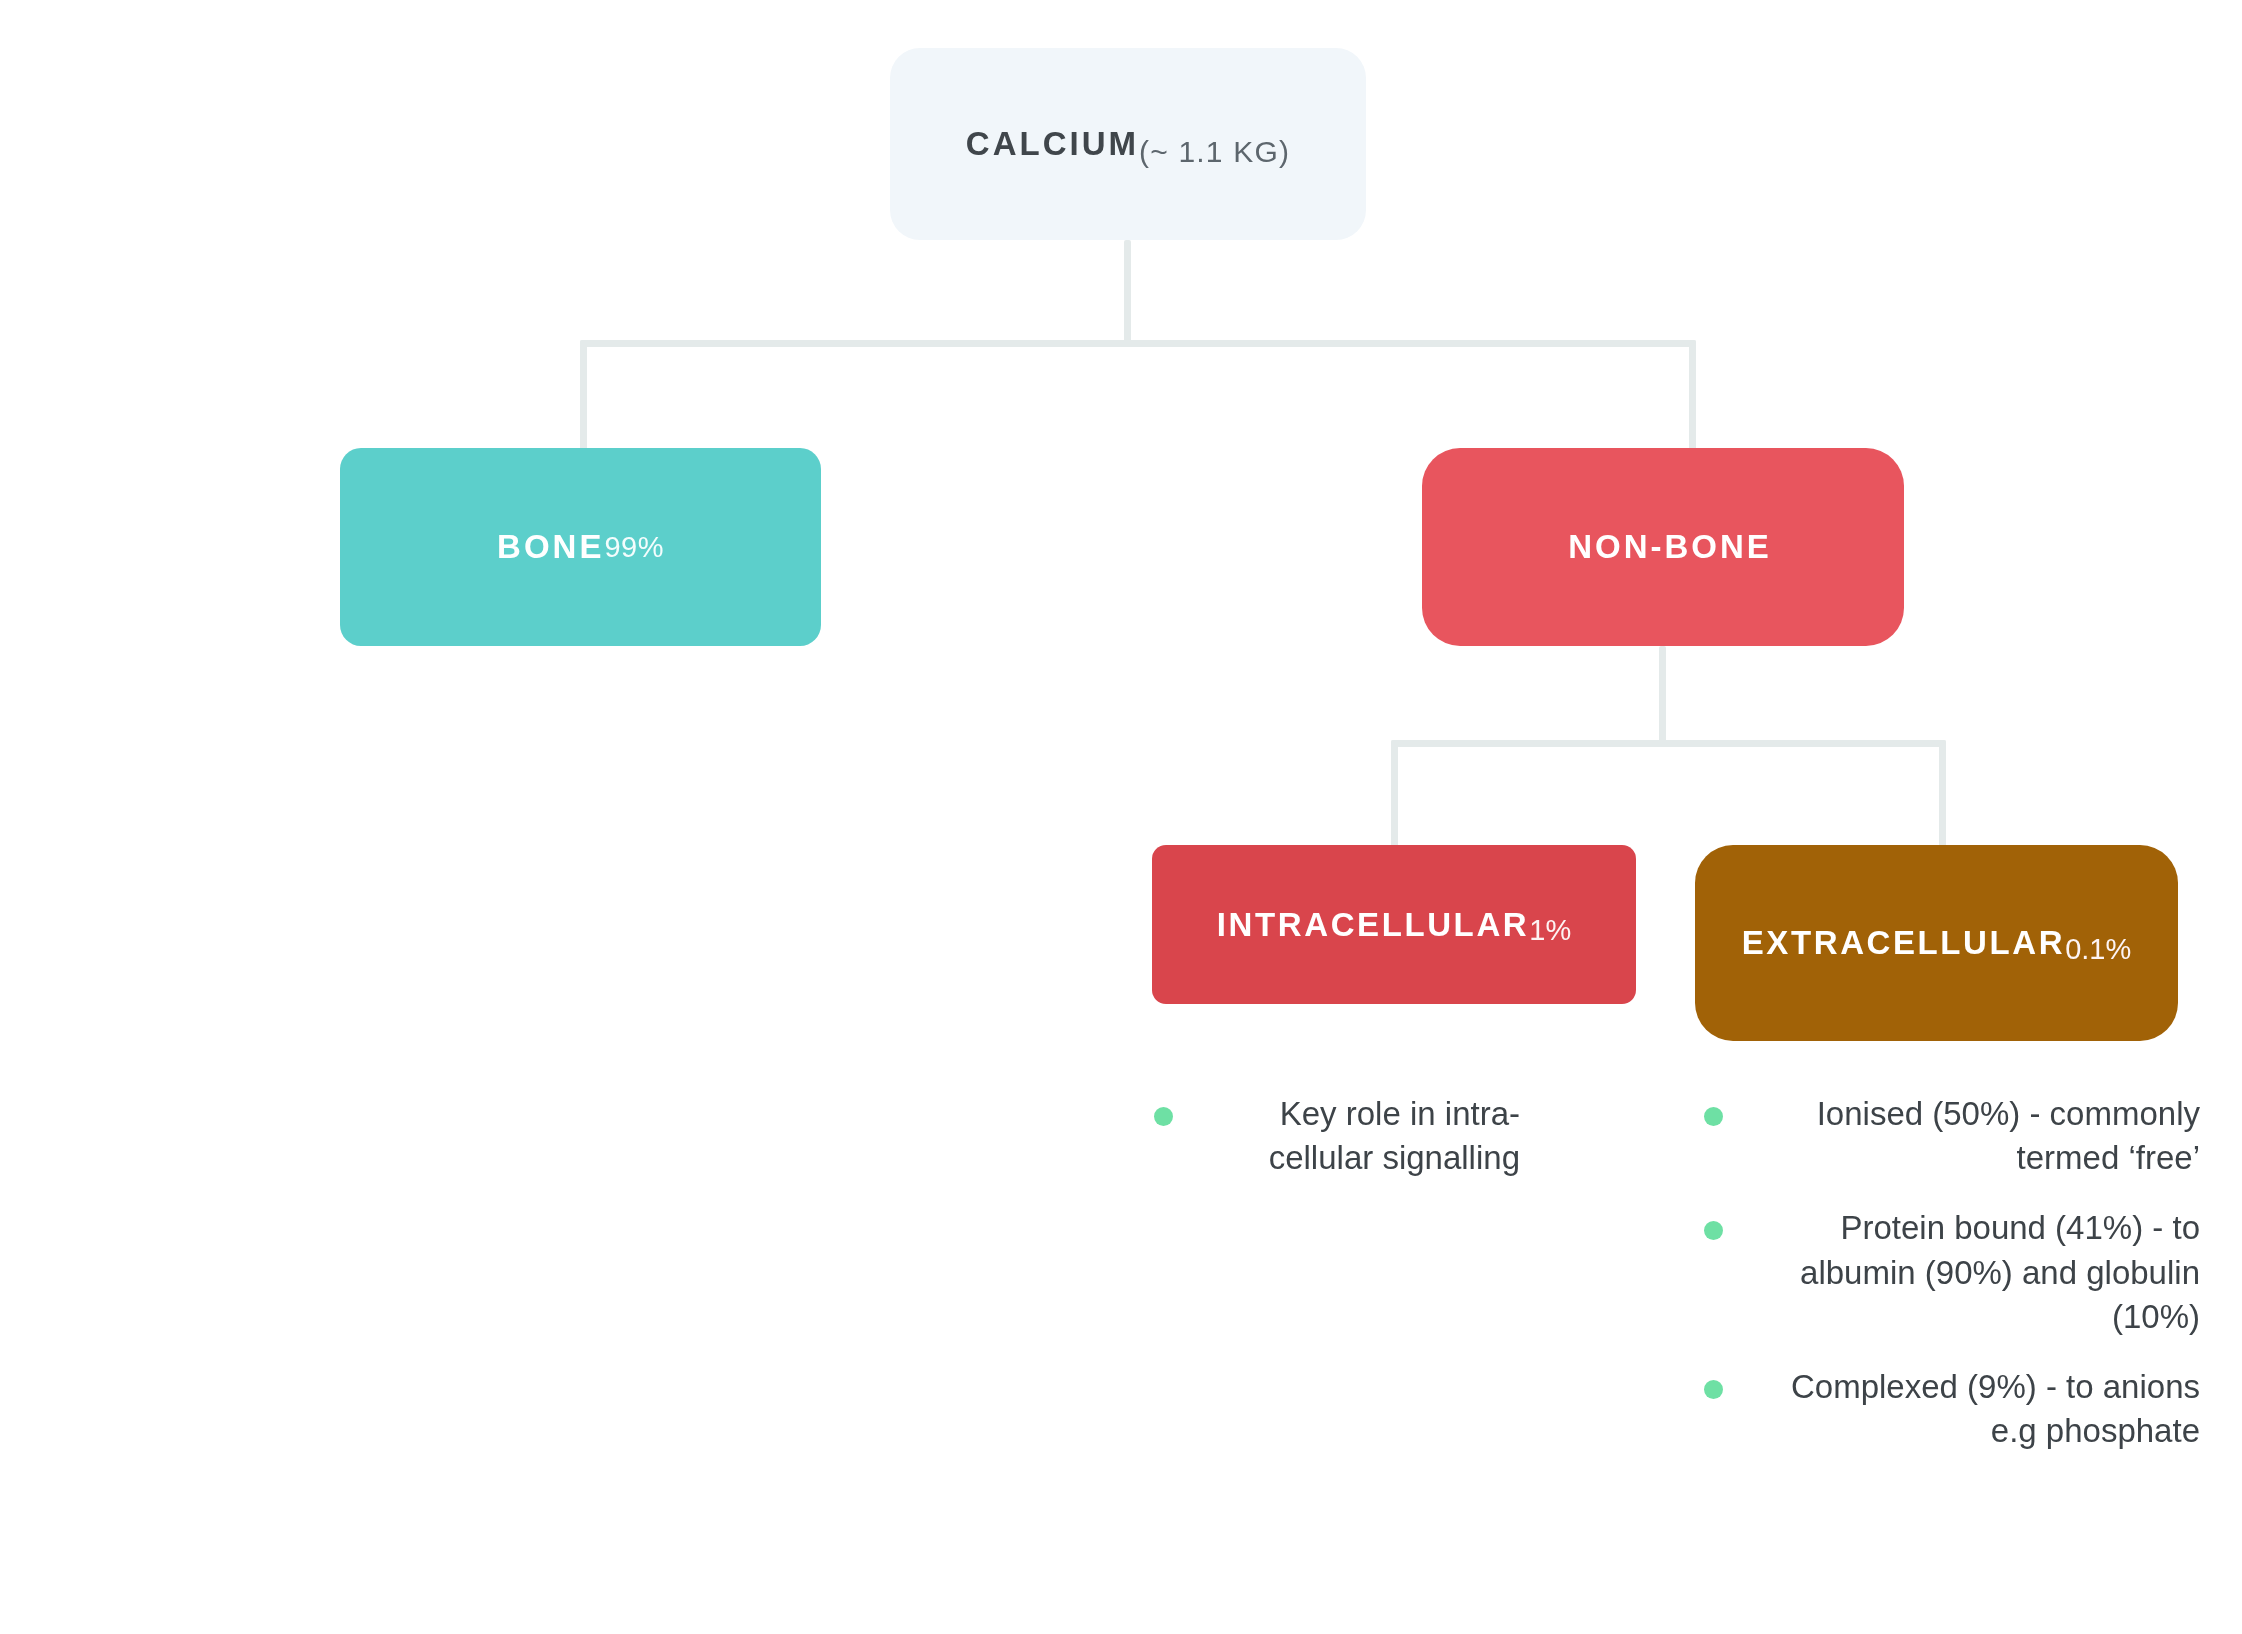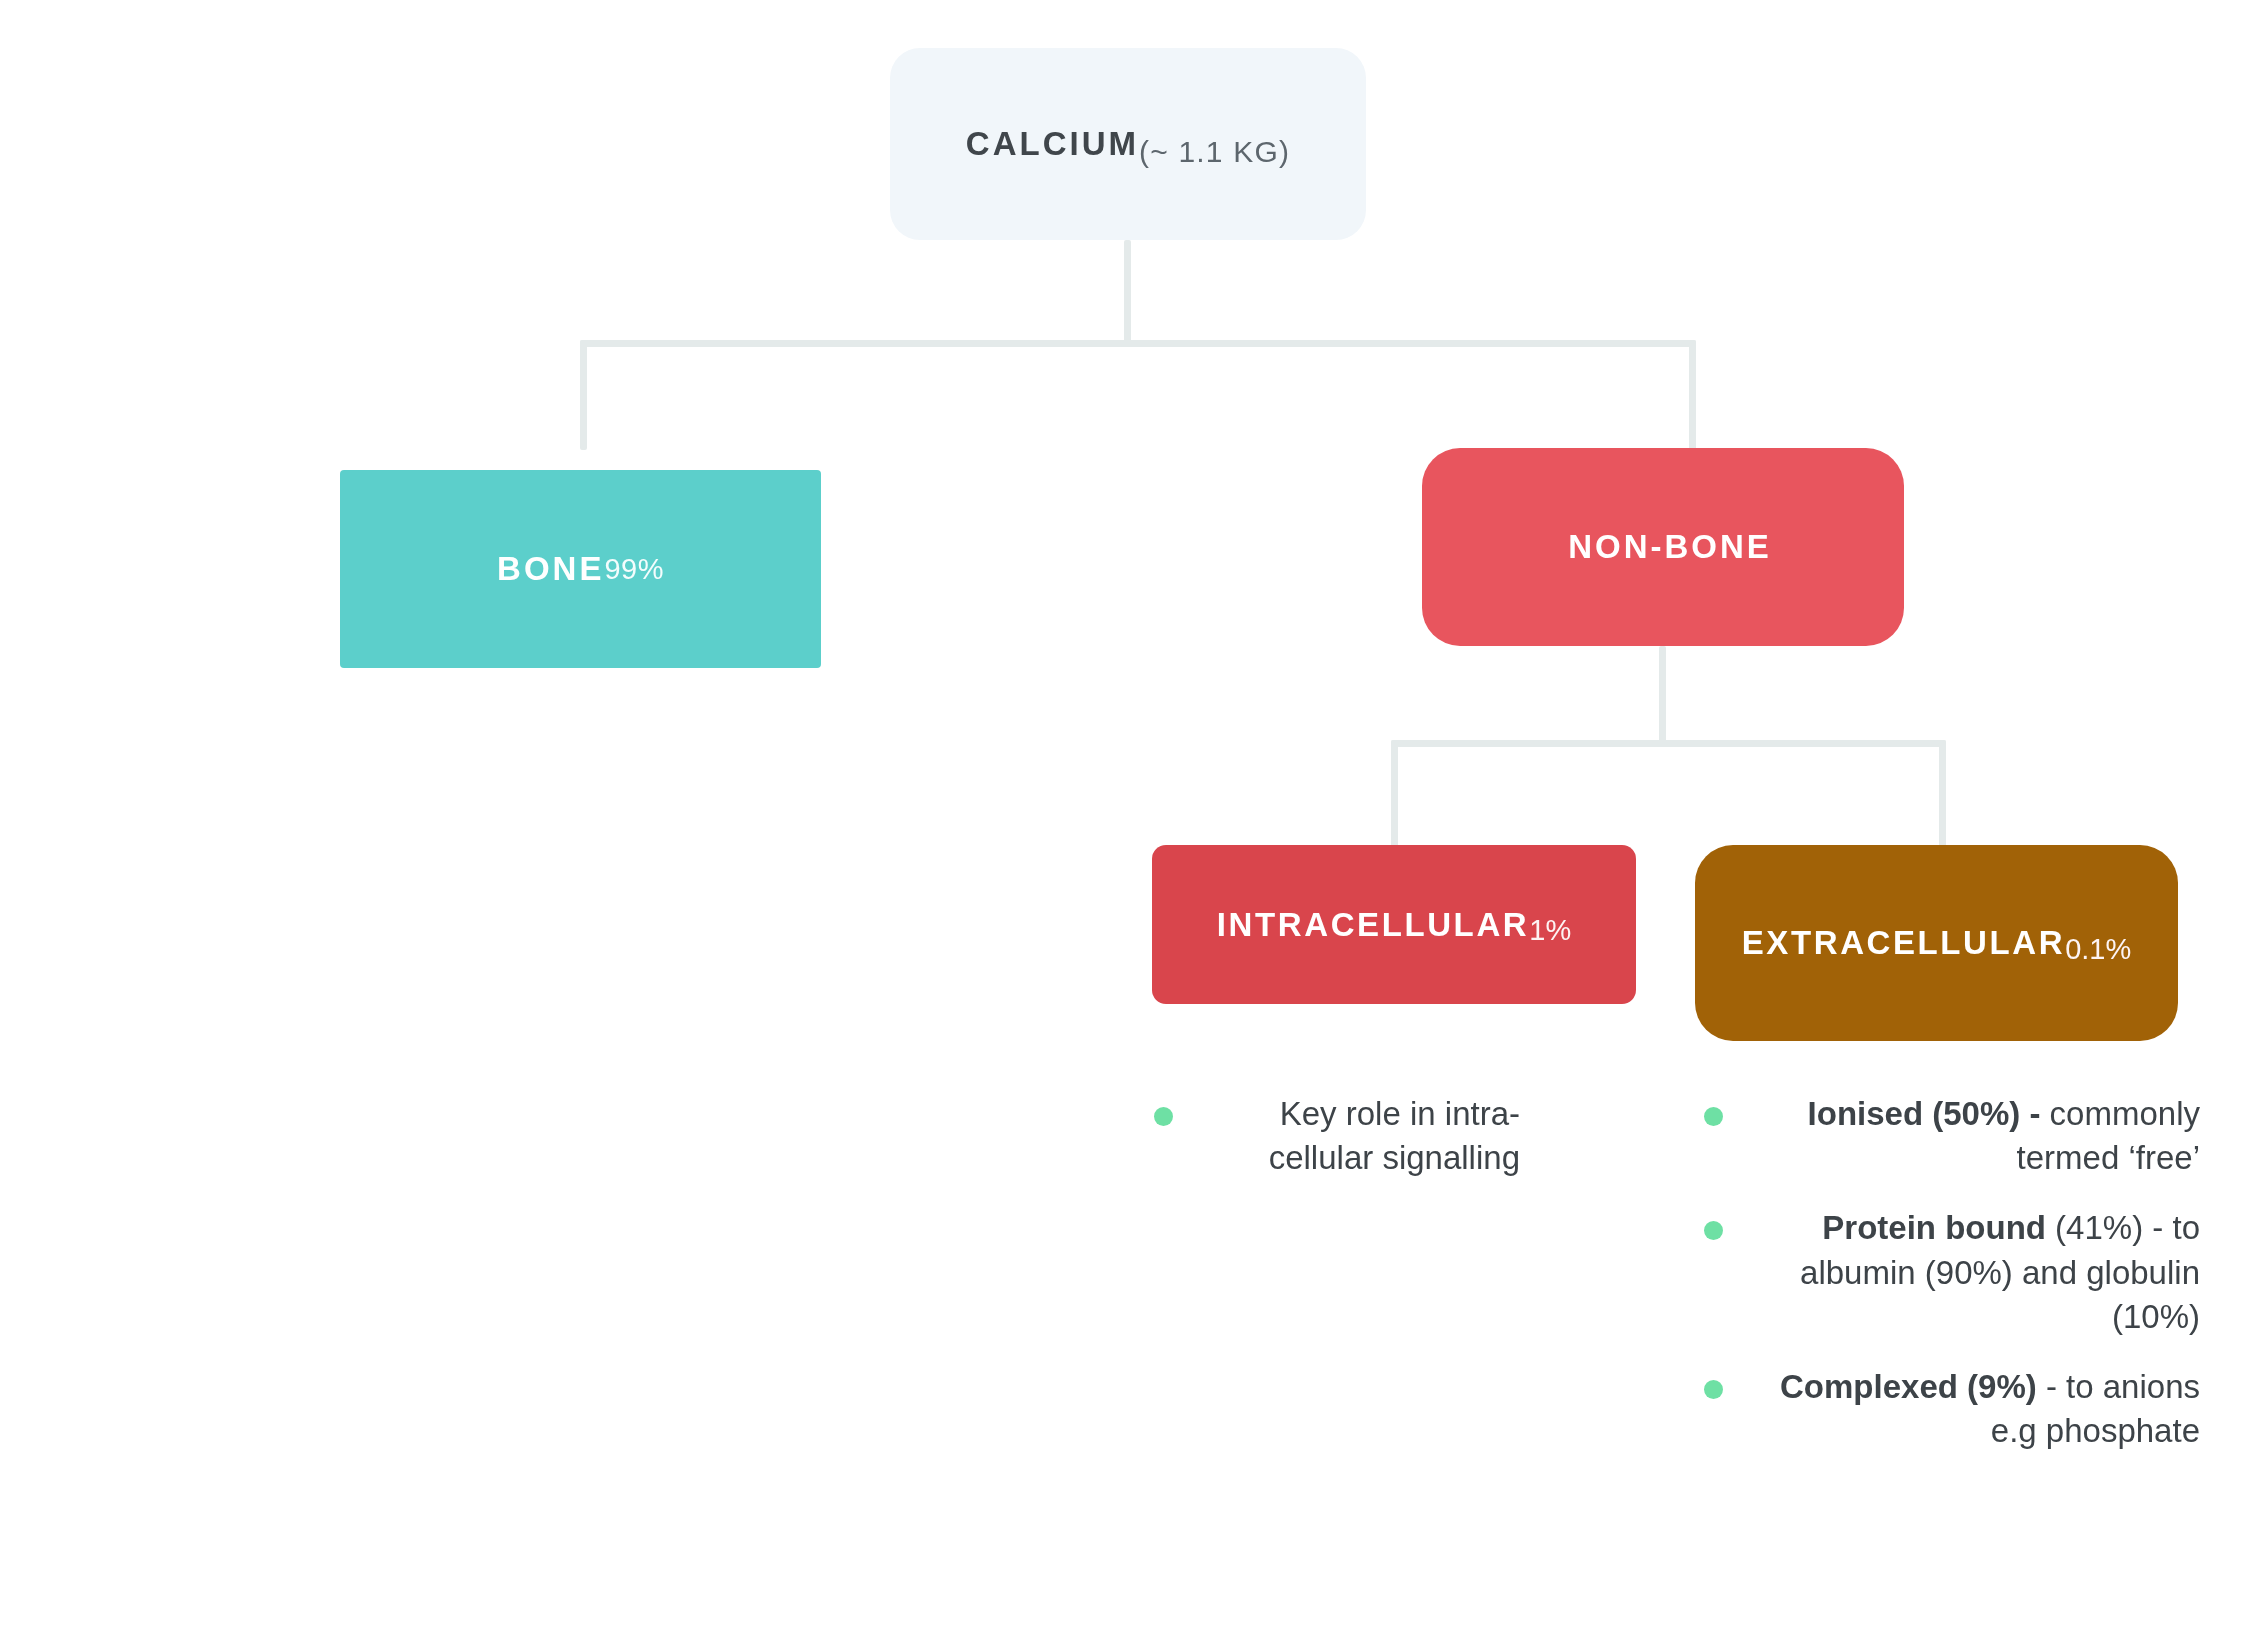--- a/index.html
+++ b/index.html
@@ -60,24 +60,24 @@
   }
   #node-calcium .sub {
     color: #5d666d;
     font-size: 30px;
     letter-spacing: 1.2px;
     margin-top: 16px;
   }
 
   
   #node-bone {
-    left: 340px; top: 470px;
+    left: 340px; top: 448px;
     width: 481px; height: 198px;
     background: #5ccfcb;
-    border-radius: 4px;
+    border-radius: 21px;
   }
   #node-bone .title {
     color: #ffffff;
     font-size: 33px;
     letter-spacing: 3px;
   }
   #node-bone .sub {
     color: #f4fdfd;
     font-size: 29px;
     margin-top: 0;
@@ -154,21 +154,21 @@
   .bullet-dot {
     position: absolute;
     left: 14px;
     top: 15px;
     width: 19px;
     height: 19px;
     border-radius: 50%;
     background: #6ee0a4;
   }
   .bullet-item .b {
-    font-weight: bold;
+    font-weight: normal;
   }
   .bullet-item .r {
     font-weight: normal;
   }
 
   #bullets-intracellular {
     left: 1140px; top: 1092px;
     width: 380px;
   }
   #bullets-extracellular {

